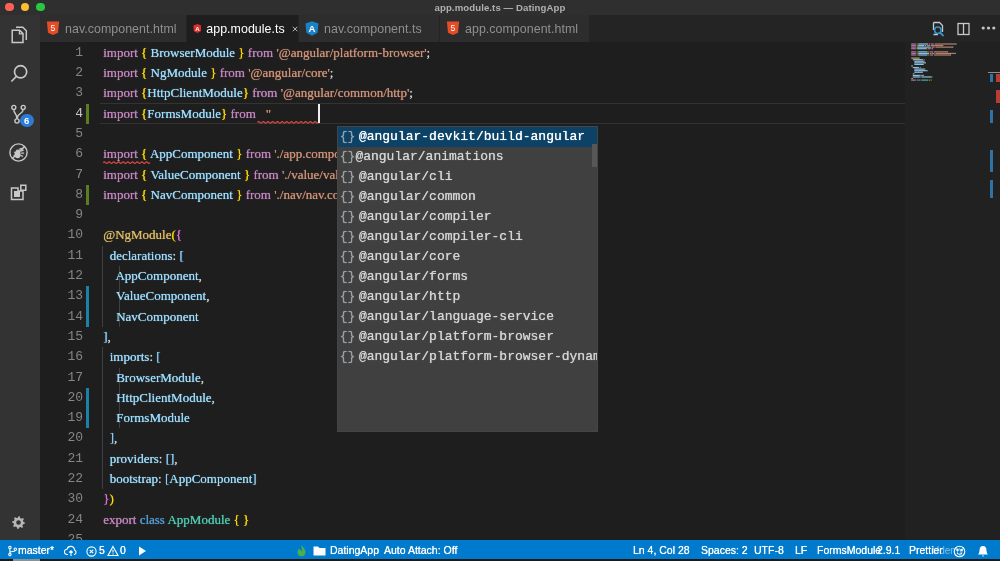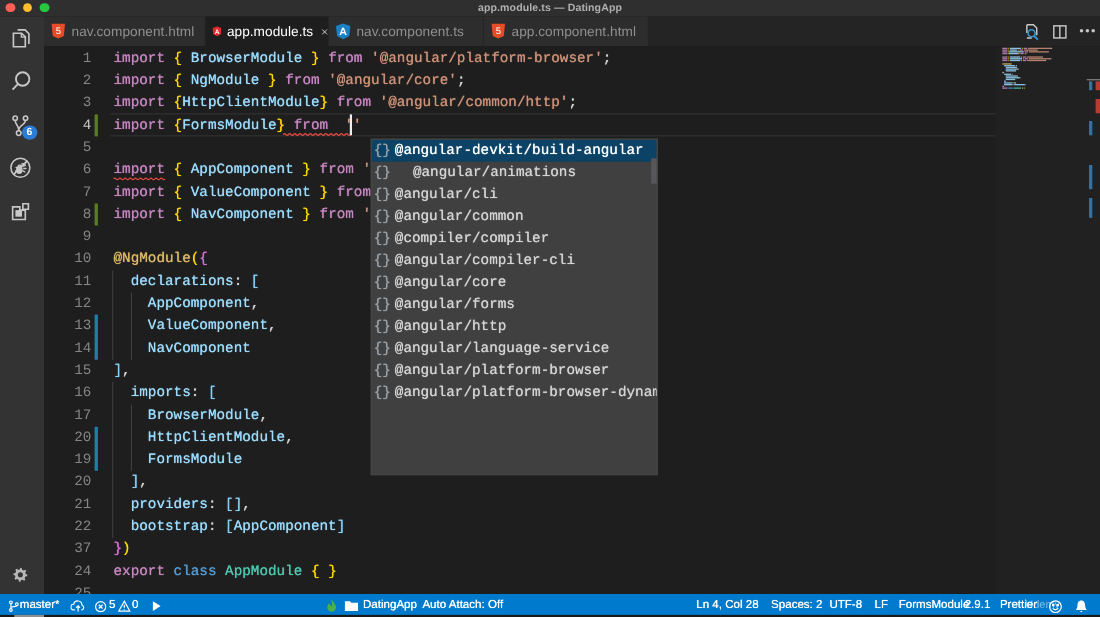--- a/index.html
+++ b/index.html
@@ -12,21 +12,21 @@
 #actbar{position:absolute;left:0;top:15px;width:40px;height:525px;background:#333333}
 
 #tabbar{position:absolute;left:40px;top:15px;width:960px;height:27px;background:#242425}
 .tab{position:absolute;top:0;height:27px;background:#2d2d2d;border-right:1px solid #252526;display:flex;align-items:center;font-size:12.4px;color:#8f8f8f;letter-spacing:0.05px}
 .tab.active{background:#1e1e1e;color:#fff}
 .tablbl{margin-left:5px;white-space:nowrap}
 
 #editor{position:absolute;left:40px;top:42px;width:960px;height:498px;background:#1e1e1e;overflow:hidden}
 #curline{position:absolute;left:59.5px;top:61px;width:806px;height:20.6px;border-top:1px solid #333;border-bottom:1px solid #333}
 #gutter{position:absolute;left:0;top:0.75px;width:43px;font-family:"Liberation Mono",monospace;font-size:13px;line-height:20.3px;text-align:right;color:#858585}
-#code{position:absolute;left:63.2px;top:0.75px;font-family:Liberation Mono, monospace;font-size:13px;line-height:20.3px;white-space:pre;text-shadow:0 0 0.8px}
+#code{position:absolute;left:63.2px;top:0.75px;font-family:Liberation Serif, serif;font-size:13px;line-height:20.3px;white-space:pre;text-shadow:0 0 0.8px}
 .cl{height:20.3px}
 .gl{height:20.3px}
 .gitbar{position:absolute;left:46px;width:3.4px}
 #cursor{position:absolute;left:278.3px;top:61.8px;width:2px;height:19.5px;background:#eeeeee}
 
 .ig{position:absolute;width:1px;background:#404040}
 
 #mmzone{position:absolute;left:865px;top:0;width:95px;height:498px;background:#212122}
 
 #popup{position:absolute;left:297px;top:83.5px;width:261px;height:306px;background:#404040;border:1px solid #454545;overflow:hidden;z-index:5}
@@ -158,21 +158,21 @@
 <div class="gl">13</div>
 <div class="gl">14</div>
 <div class="gl">15</div>
 <div class="gl">16</div>
 <div class="gl">17</div>
 <div class="gl">20</div>
 <div class="gl">19</div>
 <div class="gl">20</div>
 <div class="gl">21</div>
 <div class="gl">22</div>
-<div class="gl">37</div>
+<div class="gl">30</div>
 <div class="gl">24</div>
 <div class="gl">25</div>
       </div>
 
   <div class="gitbar" style="top:61.65px;height:20.3px;background:#5a7d22"></div>
   <div class="gitbar" style="top:142.85px;height:20.3px;background:#5a7d22"></div>
   <div class="gitbar" style="top:244.35px;height:40.6px;background:#1b81a8"></div>
   <div class="gitbar" style="top:345.85px;height:40.6px;background:#1b81a8"></div>
 
   <div class="ig" style="left:62.3px;top:203.75px;height:81.2px"></div>
@@ -279,24 +279,24 @@
 
   <div class="abs" style="left:948px;top:29.5px;width:12px;height:1.6px;background:rgba(190,190,190,0.7)"></div>
   <div class="abs" style="left:949.7px;top:32px;width:3.8px;height:7.5px;background:#3272a3"></div>
   <div class="abs" style="left:955.5px;top:32px;width:4.5px;height:7.5px;background:#b73c33"></div>
   <div class="abs" style="left:955.5px;top:48px;width:4.5px;height:13px;background:#b73c33"></div>
   <div class="abs" style="left:949.7px;top:68px;width:3.4px;height:13px;background:#3272a3"></div>
   <div class="abs" style="left:949.7px;top:108px;width:3.4px;height:22px;background:#3272a3"></div>
   <div class="abs" style="left:949.7px;top:138px;width:3.4px;height:18px;background:#3272a3"></div>
   <div id="popup">
         <div class="prow sel"><span class="pbr">{}</span><span class="plb" style="margin-left:3.5px">@angular-devkit/build-angular</span></div>
-<div class="prow"><span class="pbr">{}</span><span class="plb" style="margin-left:20px">@angular/animations</span></div>
+<div class="prow"><span class="pbr">{}</span><span class="plb" style="margin-left:0">@angular/animations</span></div>
 <div class="prow"><span class="pbr">{}</span><span class="plb" style="margin-left:3.5px">@angular/cli</span></div>
 <div class="prow"><span class="pbr">{}</span><span class="plb" style="margin-left:3.5px">@angular/common</span></div>
-<div class="prow"><span class="pbr">{}</span><span class="plb" style="margin-left:3.5px">@compiler/compiler</span></div>
+<div class="prow"><span class="pbr">{}</span><span class="plb" style="margin-left:3.5px">@angular/compiler</span></div>
 <div class="prow"><span class="pbr">{}</span><span class="plb" style="margin-left:3.5px">@angular/compiler-cli</span></div>
 <div class="prow"><span class="pbr">{}</span><span class="plb" style="margin-left:3.5px">@angular/core</span></div>
 <div class="prow"><span class="pbr">{}</span><span class="plb" style="margin-left:3.5px">@angular/forms</span></div>
 <div class="prow"><span class="pbr">{}</span><span class="plb" style="margin-left:3.5px">@angular/http</span></div>
 <div class="prow"><span class="pbr">{}</span><span class="plb" style="margin-left:3.5px">@angular/language-service</span></div>
 <div class="prow"><span class="pbr">{}</span><span class="plb" style="margin-left:3.5px">@angular/platform-browser</span></div>
 <div class="prow"><span class="pbr">{}</span><span class="plb" style="margin-left:3.5px">@angular/platform-browser-dynamic</span></div>
         <div id="popsb"></div>
       </div>
 </div>

